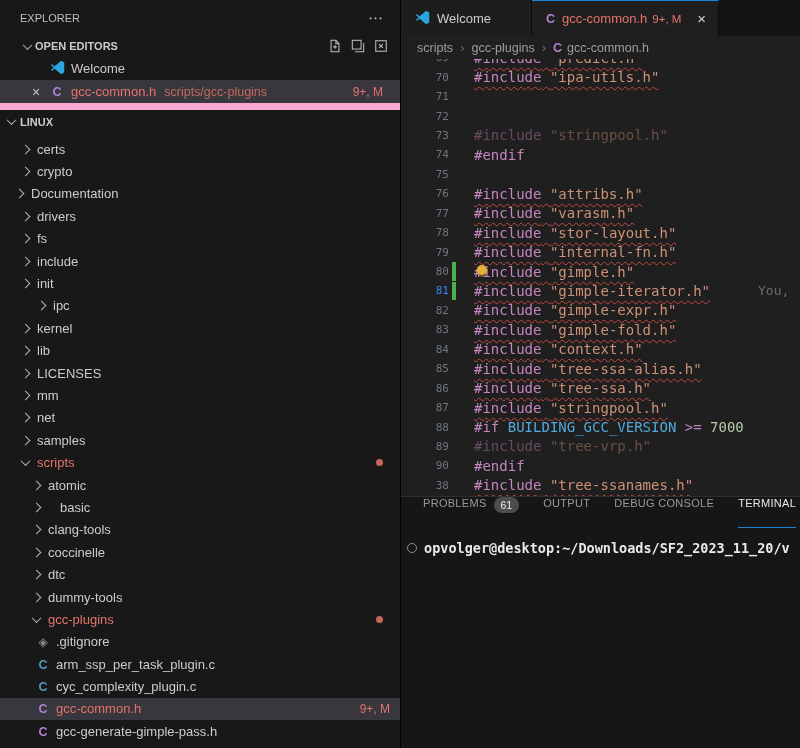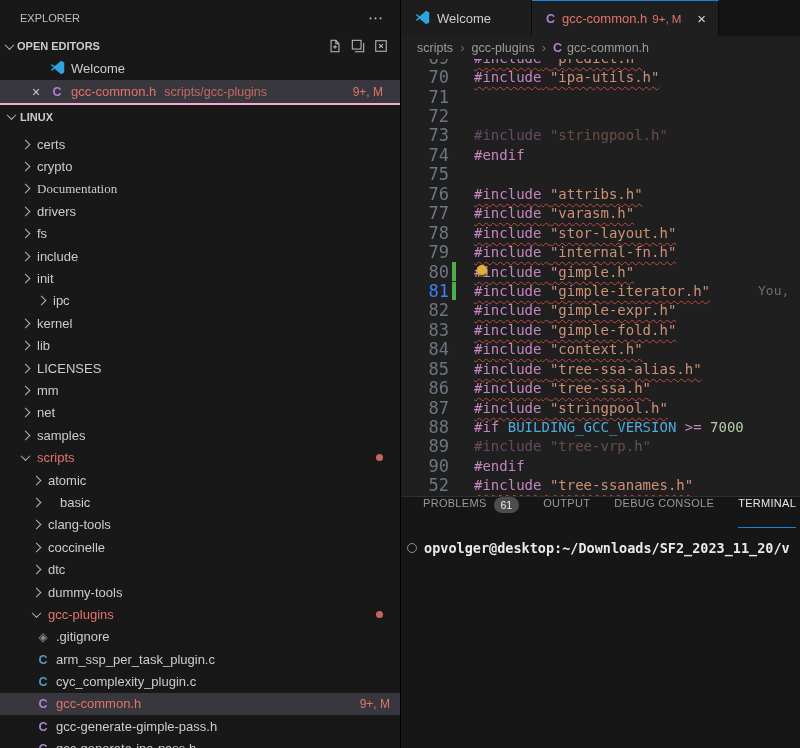--- a/index.html
+++ b/index.html
@@ -7,34 +7,34 @@
        -webkit-font-smoothing:antialiased;}
   .app{display:flex;width:800px;height:748px;background:#181818;color:#cccccc;}
 
   
   .sidebar{width:400px;flex:none;background:#181818;border-right:1px solid #000;
            display:flex;flex-direction:column;overflow:hidden;}
   .side-title{height:35px;flex:none;display:flex;align-items:center;justify-content:space-between;
               padding:0 16px 0 20px;font-size:11px;color:#bfbfbf;}
   .more{font-size:15px;color:#c5c5c5;cursor:pointer;letter-spacing:1px;}
   .sec-header{height:22px;flex:none;display:flex;align-items:center;font-size:11px;font-weight:bold;
-              color:#cccccc;padding-left:6px;}
+              color:#cccccc;padding-left:24px;}
   .sec-header .chev{margin-right:4px;}
   .oe-actions{margin-left:auto;display:flex;gap:9px;padding-right:12px;align-items:center;}
   .oe-actions svg{display:block;cursor:pointer;}
   .oe-row{height:23px;flex:none;display:flex;align-items:center;font-size:13px;cursor:pointer;}
   .close-slot{width:24px;padding-left:24px;text-align:center;color:#cccccc;font-size:14px;flex:none;}
   .oe-row .icon{width:18px;flex:none;text-align:center;}
   .lbl{margin-left:5px;white-space:nowrap;}
   .err{color:var(--error);}
   .desc{margin-left:8px;font-size:12.5px;color:var(--error);opacity:.82;white-space:nowrap;}
   .oe-badge{margin-left:auto;margin-right:17px;color:var(--error);font-size:12px;}
   .selected{background:#37373d;}
   .ws-header{height:23px;flex:none;display:flex;align-items:center;font-size:11px;font-weight:bold;
-             padding-left:8px;border-top:2px solid #f9a8d4;}
+             padding-left:8px;border-top:7px solid #f9a8d4;}
   .ws-header .chev{margin-right:5px;}
   .tree{flex:1;overflow:hidden;padding-top:5px;}
   .tree-row{height:22.4px;display:flex;align-items:center;font-size:13px;cursor:pointer;position:relative;}
   .tree-row .lbl{margin-left:0;}
   .chev{width:6px;height:6px;border-right:1.3px solid #b5b5b5;border-bottom:1.3px solid #b5b5b5;
         transform:rotate(-45deg);flex:none;display:inline-block;}
   .chev.open{transform:rotate(45deg) translate(-1px,-1px);}
   .tree-row .chev{margin-right:8px;}
   .cletter{font-weight:bold;font-size:12.5px;font-family:"Liberation Sans",sans-serif;}
   .c-blue{color:var(--c_source);}
@@ -60,21 +60,21 @@
   .breadcrumb{height:23px;flex:none;background:#1f1f1f;display:flex;align-items:center;
               padding-left:16px;font-size:12.5px;color:#9d9d9d;gap:7px;white-space:nowrap;}
   .bc-sep{color:#6e6e6e;font-size:13px;}
   .bc-item{display:flex;align-items:center;gap:5px;cursor:pointer;}
 
   
   .editor{flex:1;background:#1f1f1f;overflow:hidden;position:relative;
           font-family:"DejaVu Sans Mono",monospace;font-size:14px;}
   .code-wrap{margin-top:-11px;}
   .cline{height:19.45px;display:flex;align-items:center;white-space:pre;position:relative;}
-  .num{width:48px;flex:none;text-align:right;color:#6e7681;font-size:17px;
+  .num{width:48px;flex:none;text-align:right;color:#6e7681;font-size:11px;
        font-family:"DejaVu Sans Mono",monospace;}
   .cline.current .num{color:#3b82f6;}
   .bar{width:3.5px;height:94%;margin-left:3px;flex:none;background:transparent;}
   .bar.added{background:var(--added);}
   .codetxt{margin-left:18.5px;}
   .sq{text-decoration:underline;text-decoration-style:wavy;text-decoration-color:var(--squiggle);
       text-decoration-thickness:1px;text-underline-offset:4px;}
   .dimmed{opacity:.42;}
   .tk-d,.tk-o{color:var(--directive);}
   .tk-s{color:var(--string);}
@@ -157,21 +157,21 @@
     </div>
     <div class="tree" id="tree">
         <div class="tree-row" style="padding-left: 22px;">
           <span class="chev"></span>
           <span class="lbl">certs</span>
         </div>
         <div class="tree-row" style="padding-left: 22px;">
           <span class="chev"></span>
           <span class="lbl">crypto</span>
         </div>
-        <div class="tree-row" style="padding-left: 22px; font-family: Liberation Serif, serif;">
+        <div class="tree-row" style="padding-left: 16px;">
           <span class="chev"></span>
           <span class="lbl">Documentation</span>
         </div>
         <div class="tree-row" style="padding-left: 22px;">
           <span class="chev"></span>
           <span class="lbl">drivers</span>
         </div>
         <div class="tree-row" style="padding-left: 22px;">
           <span class="chev"></span>
           <span class="lbl">fs</span>
@@ -320,21 +320,21 @@
           <div class="cline current"><span class="num">81</span><span class="bar added"></span><span class="codetxt sq"><span class="tk-d">#include</span> <span class="tk-s">"gimple-iterator.h"</span></span><span class="trail">You, </span></div>
           <div class="cline"><span class="num">82</span><span class="bar"></span><span class="codetxt sq"><span class="tk-d">#include</span> <span class="tk-s">"gimple-expr.h"</span></span></div>
           <div class="cline"><span class="num">83</span><span class="bar"></span><span class="codetxt sq"><span class="tk-d">#include</span> <span class="tk-s">"gimple-fold.h"</span></span></div>
           <div class="cline"><span class="num">84</span><span class="bar"></span><span class="codetxt sq"><span class="tk-d">#include</span> <span class="tk-s">"context.h"</span></span></div>
           <div class="cline"><span class="num">85</span><span class="bar"></span><span class="codetxt sq"><span class="tk-d">#include</span> <span class="tk-s">"tree-ssa-alias.h"</span></span></div>
           <div class="cline"><span class="num">86</span><span class="bar"></span><span class="codetxt sq"><span class="tk-d">#include</span> <span class="tk-s">"tree-ssa.h"</span></span></div>
           <div class="cline"><span class="num">87</span><span class="bar"></span><span class="codetxt sq"><span class="tk-d">#include</span> <span class="tk-s">"stringpool.h"</span></span></div>
           <div class="cline"><span class="num">88</span><span class="bar"></span><span class="codetxt"><span class="tk-d">#if</span> <span class="tk-m">BUILDING_GCC_VERSION</span> <span class="tk-o">&gt;=</span> <span class="tk-n">7000</span></span></div>
           <div class="cline"><span class="num">89</span><span class="bar"></span><span class="codetxt dimmed"><span class="tk-d">#include</span> <span class="tk-s">"tree-vrp.h"</span></span></div>
           <div class="cline"><span class="num">90</span><span class="bar"></span><span class="codetxt"><span class="tk-d">#endif</span></span></div>
-          <div class="cline"><span class="num">52</span><span class="bar"></span><span class="codetxt sq"><span class="tk-d">#include</span> <span class="tk-s">"tree-ssanames.h"</span></span></div>
+          <div class="cline"><span class="num">38</span><span class="bar"></span><span class="codetxt sq"><span class="tk-d">#include</span> <span class="tk-s">"tree-ssanames.h"</span></span></div>
         </div>
     </div>
     <div class="panel">
       <div class="panel-tabs" id="panel-tabs">
           <div class="ptab">
             <span>PROBLEMS</span>
             <span class="pbadge">61</span>
           </div>
           <div class="ptab">
             <span>OUTPUT</span>

